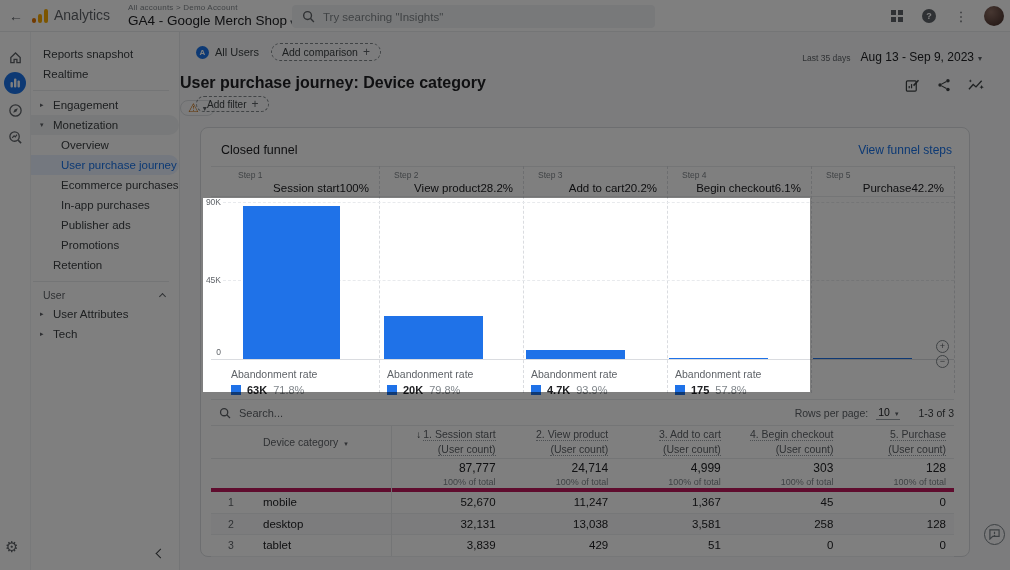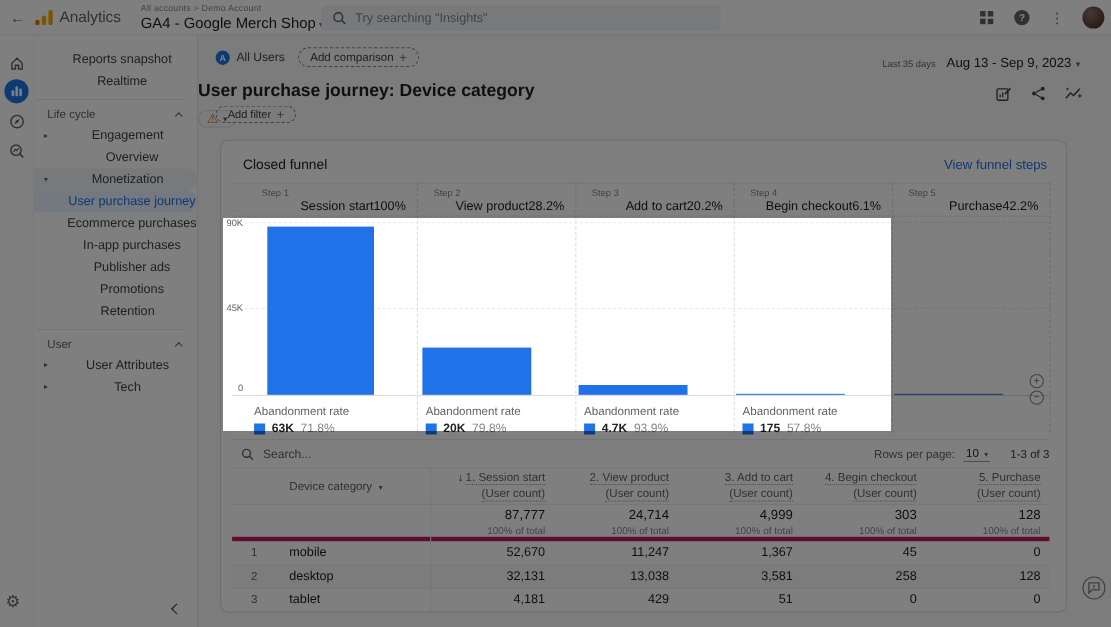--- a/index.html
+++ b/index.html
@@ -24,21 +24,21 @@
   .avatar { width:20px; height:20px; border-radius:50%; background:radial-gradient(circle at 35% 30%, #8d6e63, #3e2723); cursor:pointer; }
 
   
   .rail { position:absolute; left:0; top:32px; width:30px; height:538px; background:#fff; z-index:4; }
   .rail-icon { position:absolute; left:4px; width:22px; height:22px; display:flex; align-items:center; justify-content:center; color:#5f6368; cursor:pointer; }
   .rail-icon.active { background:#1a73e8; border-radius:50%; }
   .rail-gear { position:absolute; left:5px; bottom:14px; font-size:15px; color:#5f6368; cursor:pointer; }
 
   
   .sidebar { position:absolute; left:30px; top:32px; width:150px; height:538px; background:#fff; border-right:1px solid #e8eaed; border-left:1px solid #f1f3f4; padding-top:12px; z-index:4; }
-  .sb-row { position:relative; height:20px; display:flex; align-items:center; font-size:11.5px; color:#3c4043; padding-left:12px; cursor:pointer; margin-right:0; white-space:nowrap;justify-content:center; }
+  .sb-row { position:relative; height:20px; display:flex; align-items:center; font-size:11.5px; color:#3c4043; padding-left:12px; cursor:pointer; margin-right:0; white-space:nowrap; }
   .sb-row .tree-arrow { position:absolute; left:9px; font-size:7px; color:#5f6368; }
   .sb-row.has-arrow { padding-left:22px; }
   .sb-row.lvl2 { padding-left:30px; }
   .sb-row.indent1 { padding-left:22px; }
   .sb-row.hl { background:#f1f3f4; border-radius:0 14px 14px 0; }
   .sb-row.sel { background:#e8f0fe; border-radius:0 14px 14px 0; color:#1a73e8; }
   .sb-header { position:relative; height:18px; margin-top:4px; display:flex; align-items:center; font-size:10.5px; color:#5f6368; padding-left:12px; cursor:pointer; }
   .sb-divider { border-top:1px solid #e8eaed; margin:6px 10px 4px 2px; }
   .chev-up { position:absolute; right:14px; top:8px; width:5px; height:5px; border-top:1.4px solid #5f6368; border-right:1.4px solid #5f6368; transform:rotate(-45deg); }
   .collapse-btn { position:absolute; left:120px; bottom:8px; width:16px; height:16px; cursor:pointer; }
@@ -190,31 +190,30 @@
 
 <nav class="sidebar">
   <div id="sidebar-list">
       <div class="sb-row">
         <div style="display: inline;">Reports snapshot</div>
       </div>
       <div class="sb-row">
         <div style="display: inline;">Realtime</div>
       </div>
       <div class="sb-divider"></div>
-      <div class="sb-header">Life cycle<div class="chev-up"></div></div>
       <div class="sb-row has-arrow">
         <div class="tree-arrow">▸</div>
         <div style="display: inline;">Engagement</div>
       </div>
-      <div class="sb-row lvl2">
-        <div style="display: inline;">Overview</div>
-      </div>
       <div class="sb-row has-arrow hl">
         <div class="tree-arrow">▾</div>
         <div style="display: inline;">Monetization</div>
+      </div>
+      <div class="sb-row lvl2">
+        <div style="display: inline;">Overview</div>
       </div>
       <div class="sb-row lvl2 sel">
         <div style="display: inline;">User purchase journey</div>
       </div>
       <div class="sb-row lvl2">
         <div style="display: inline;">Ecommerce purchases</div>
       </div>
       <div class="sb-row lvl2">
         <div style="display: inline;">In-app purchases</div>
       </div>
@@ -466,21 +465,21 @@
           <div class="td-dim">desktop</div>
           <div class="td-val">32,131</div>
           <div class="td-val">13,038</div>
           <div class="td-val">3,581</div>
           <div class="td-val">258</div>
           <div class="td-val">128</div>
         </div>
         <div class="grid trow" style="top: 407px; position: absolute;">
           <div class="td-num">3</div>
           <div class="td-dim">tablet</div>
-          <div class="td-val">4,181</div>
+          <div class="td-val">3,839</div>
           <div class="td-val">429</div>
           <div class="td-val">51</div>
           <div class="td-val">0</div>
           <div class="td-val">0</div>
         </div>
       </div>
     <div class="tbl-vline"></div>
   </div>
 </div>
 

